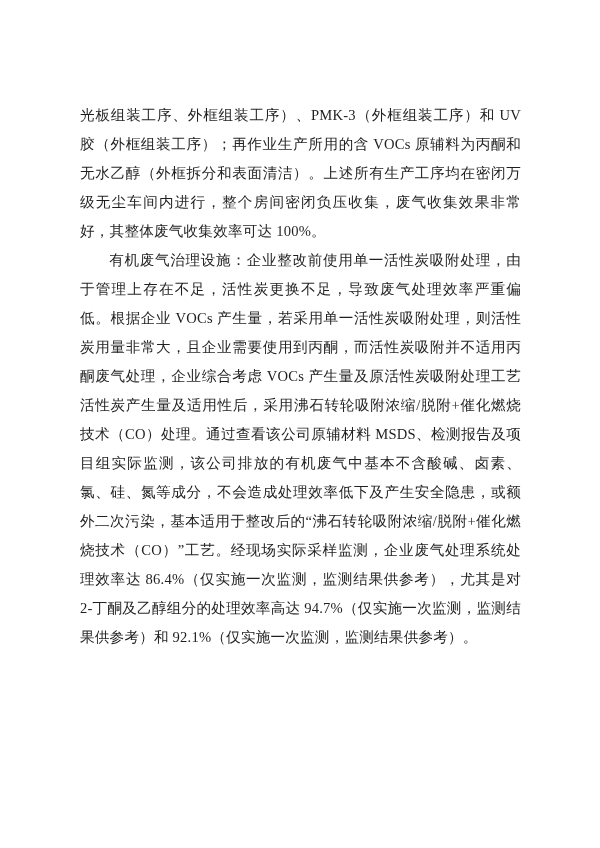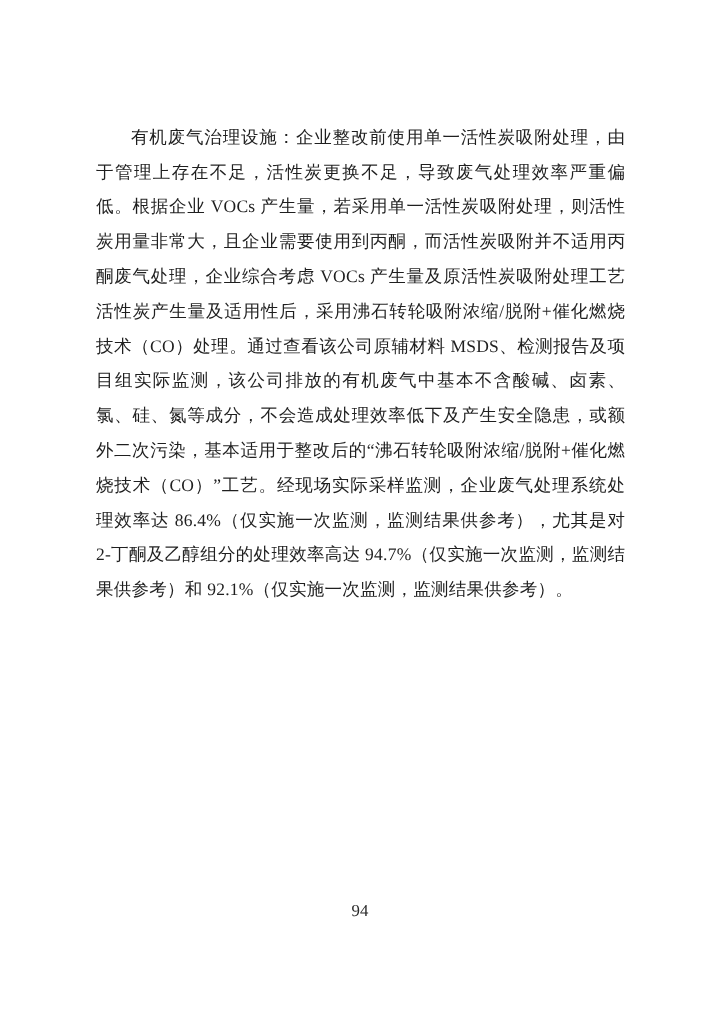--- a/index.html
+++ b/index.html
@@ -46,20 +46,20 @@
     color: #2a2a2a;
   }
 </style>
 </head>
 <body>
 
 <div class="page">
 
   <div class="content">
 
+    <p class="para"><span>光板组装工序、外框组装工序）、PMK-3（外框组装工序）和 UV 胶（外框组装工序）；再作业生产所用的含 VOCs 原辅料为丙酮和无水乙醇（外框拆分和表面清洁）。上述所有生产工序均在密闭万级无尘车间内进行，整个房间密闭负压收集，废气收集效果非常好，其整体废气收集效率可达 100%。</span></p>
 
     <p class="para indent"><span class="bold">有机废气治理设施：</span><span>企业整改前使用单一活性炭吸附处理，由于管理上存在不足，活性炭更换不足，导致废气处理效率严重偏低。根据企业 VOCs 产生量，若采用单一活性炭吸附处理，则活性炭用量非常大，且企业需要使用到丙酮，而活性炭吸附并不适用丙酮废气处理，企业综合考虑 VOCs 产生量及原活性炭吸附处理工艺活性炭产生量及适用性后，采用</span><span class="bold">沸石转轮吸附浓缩/脱附+催化燃烧技术（CO）</span><span>处理。通过查看该公司原辅材料 MSDS、检测报告及项目组实际监测，该公司排放的有机废气中基本不含酸碱、卤素、氯、硅、氮等成分，不会造成处理效率低下及产生安全隐患，或额外二次污染，基本适用于整改后的“沸石转轮吸附浓缩/脱附+催化燃烧技术（CO）”工艺。经现场实际采样监测，企业废气处理系统处理效率达 86.4%（仅实施一次监测，监测结果供参考），尤其是对 2-丁酮及乙醇组分的处理效率高达 94.7%（仅实施一次监测，监测结果供参考）和 92.1%（仅实施一次监测，监测结果供参考）。</span></p>
 
   </div>
 
-  <div class="footer">94</div>
 
 </div>
 
 </body></html>

